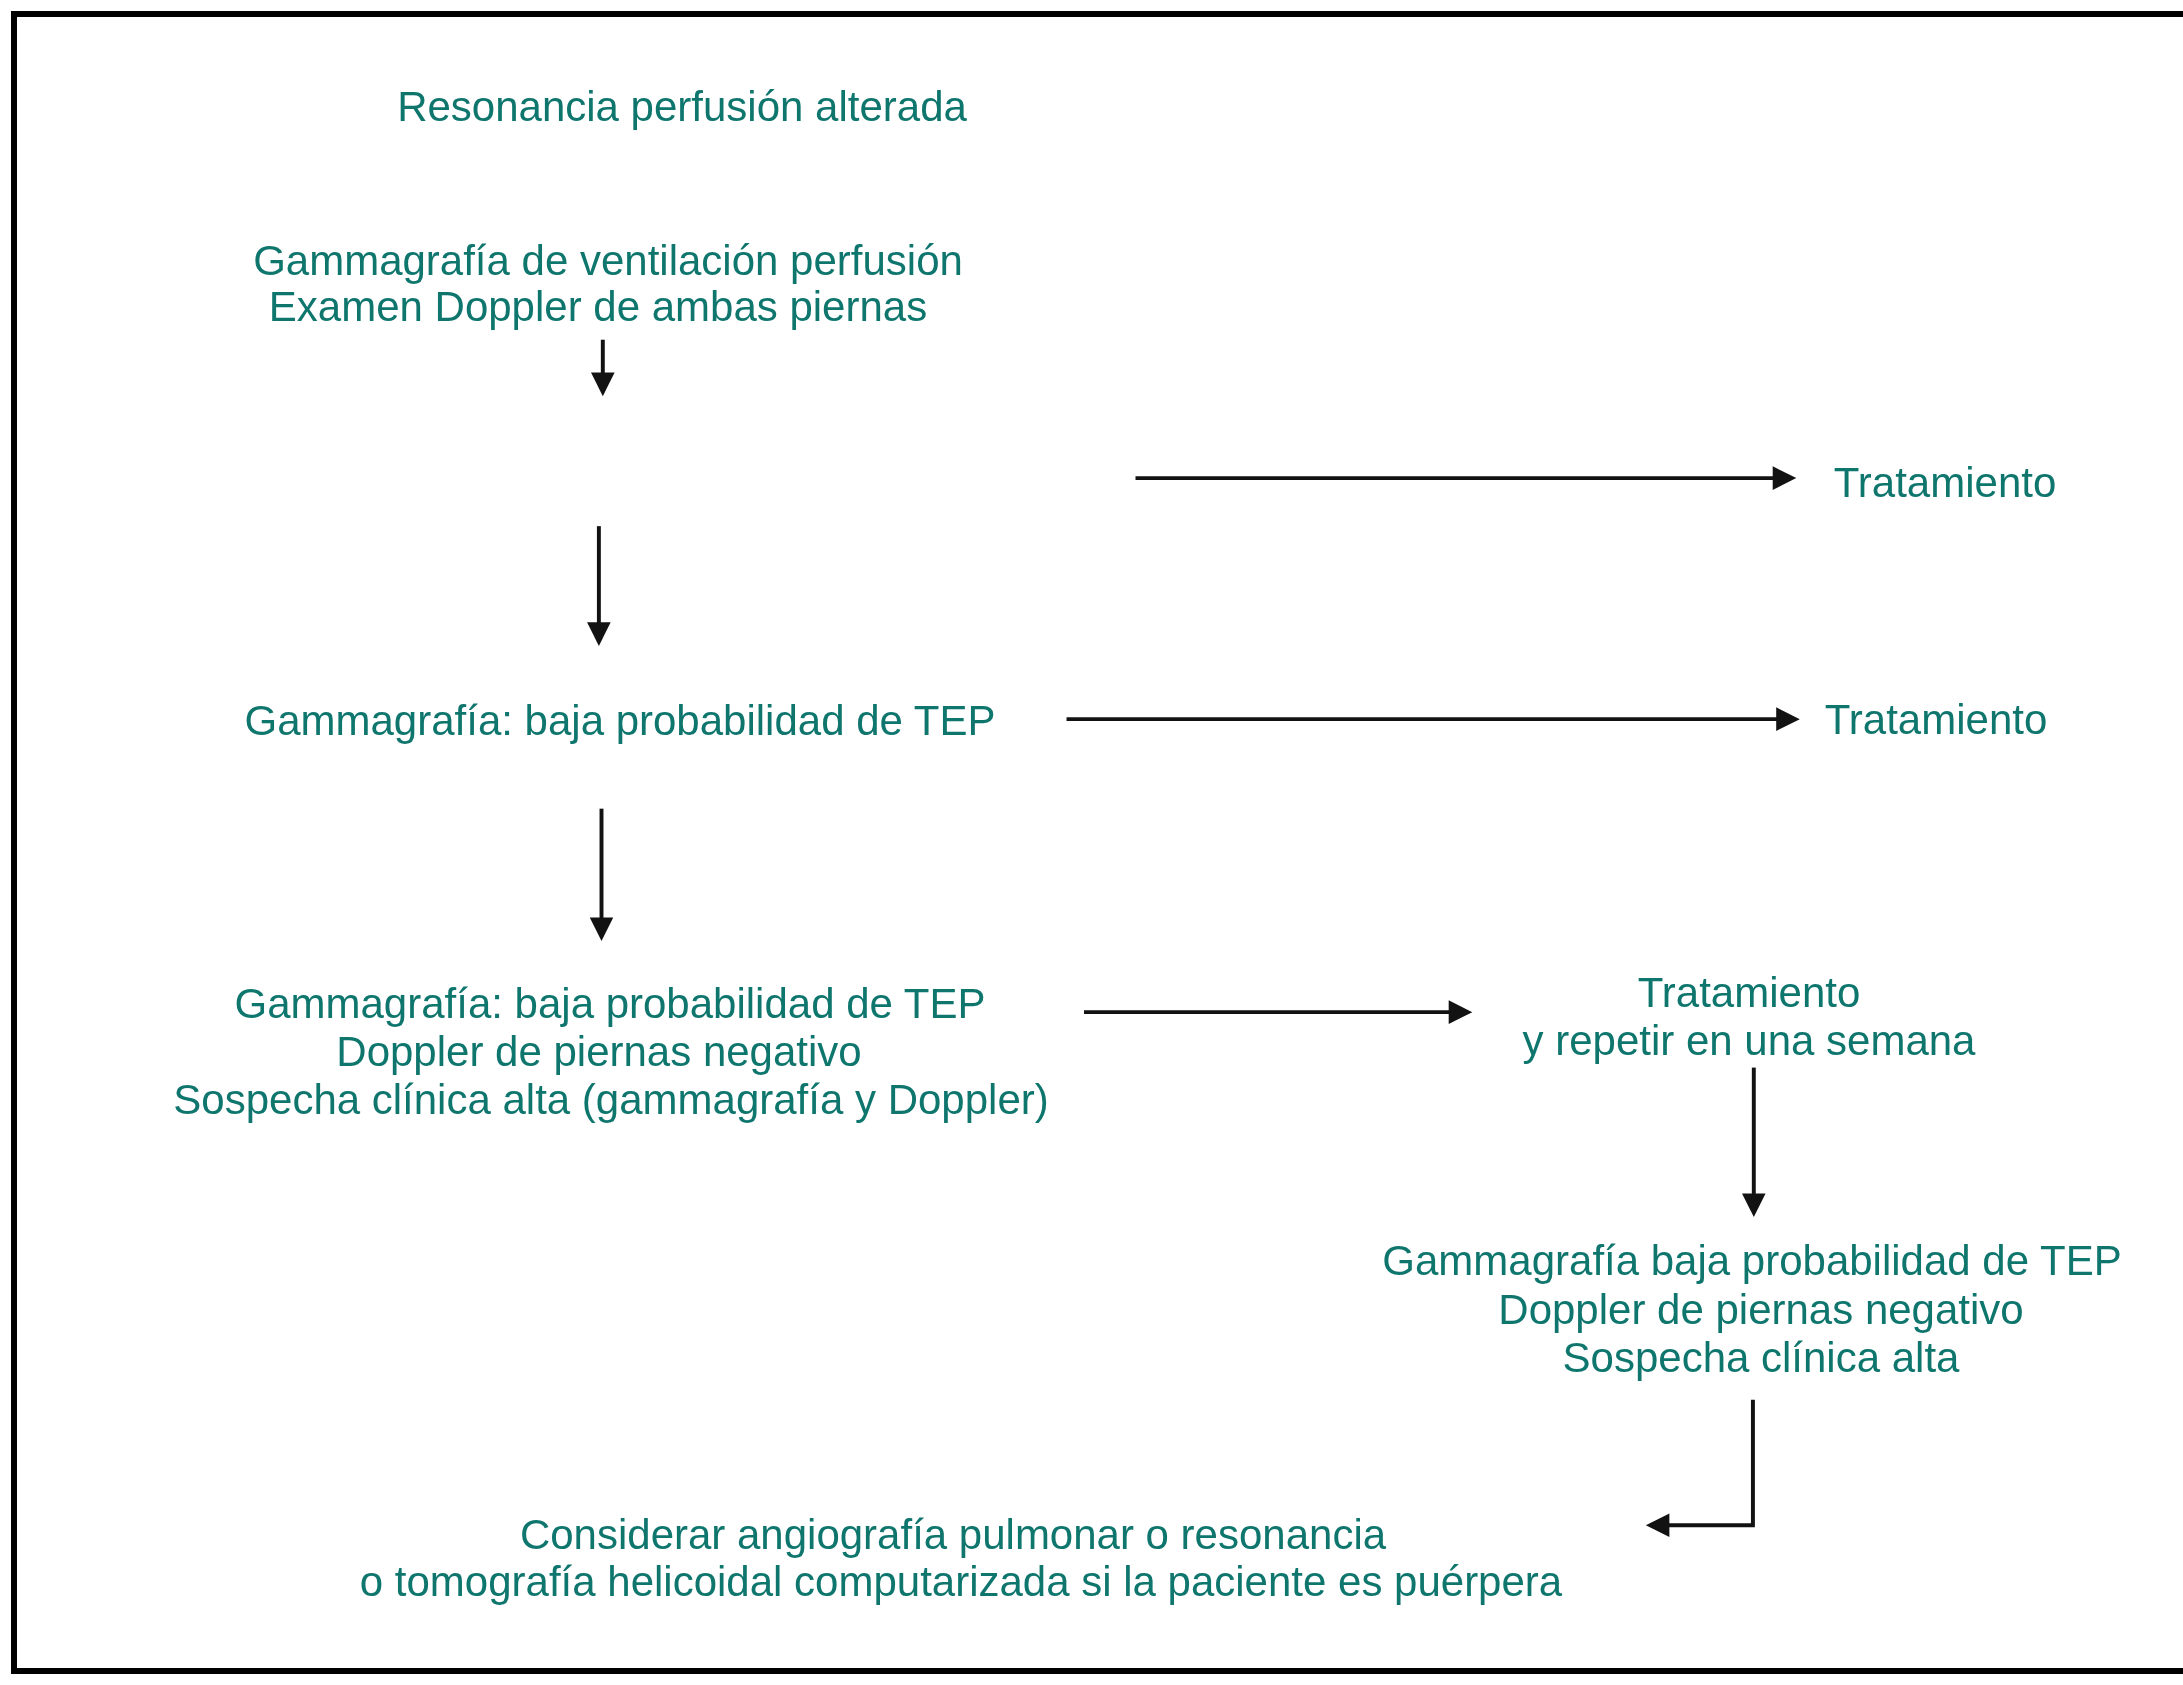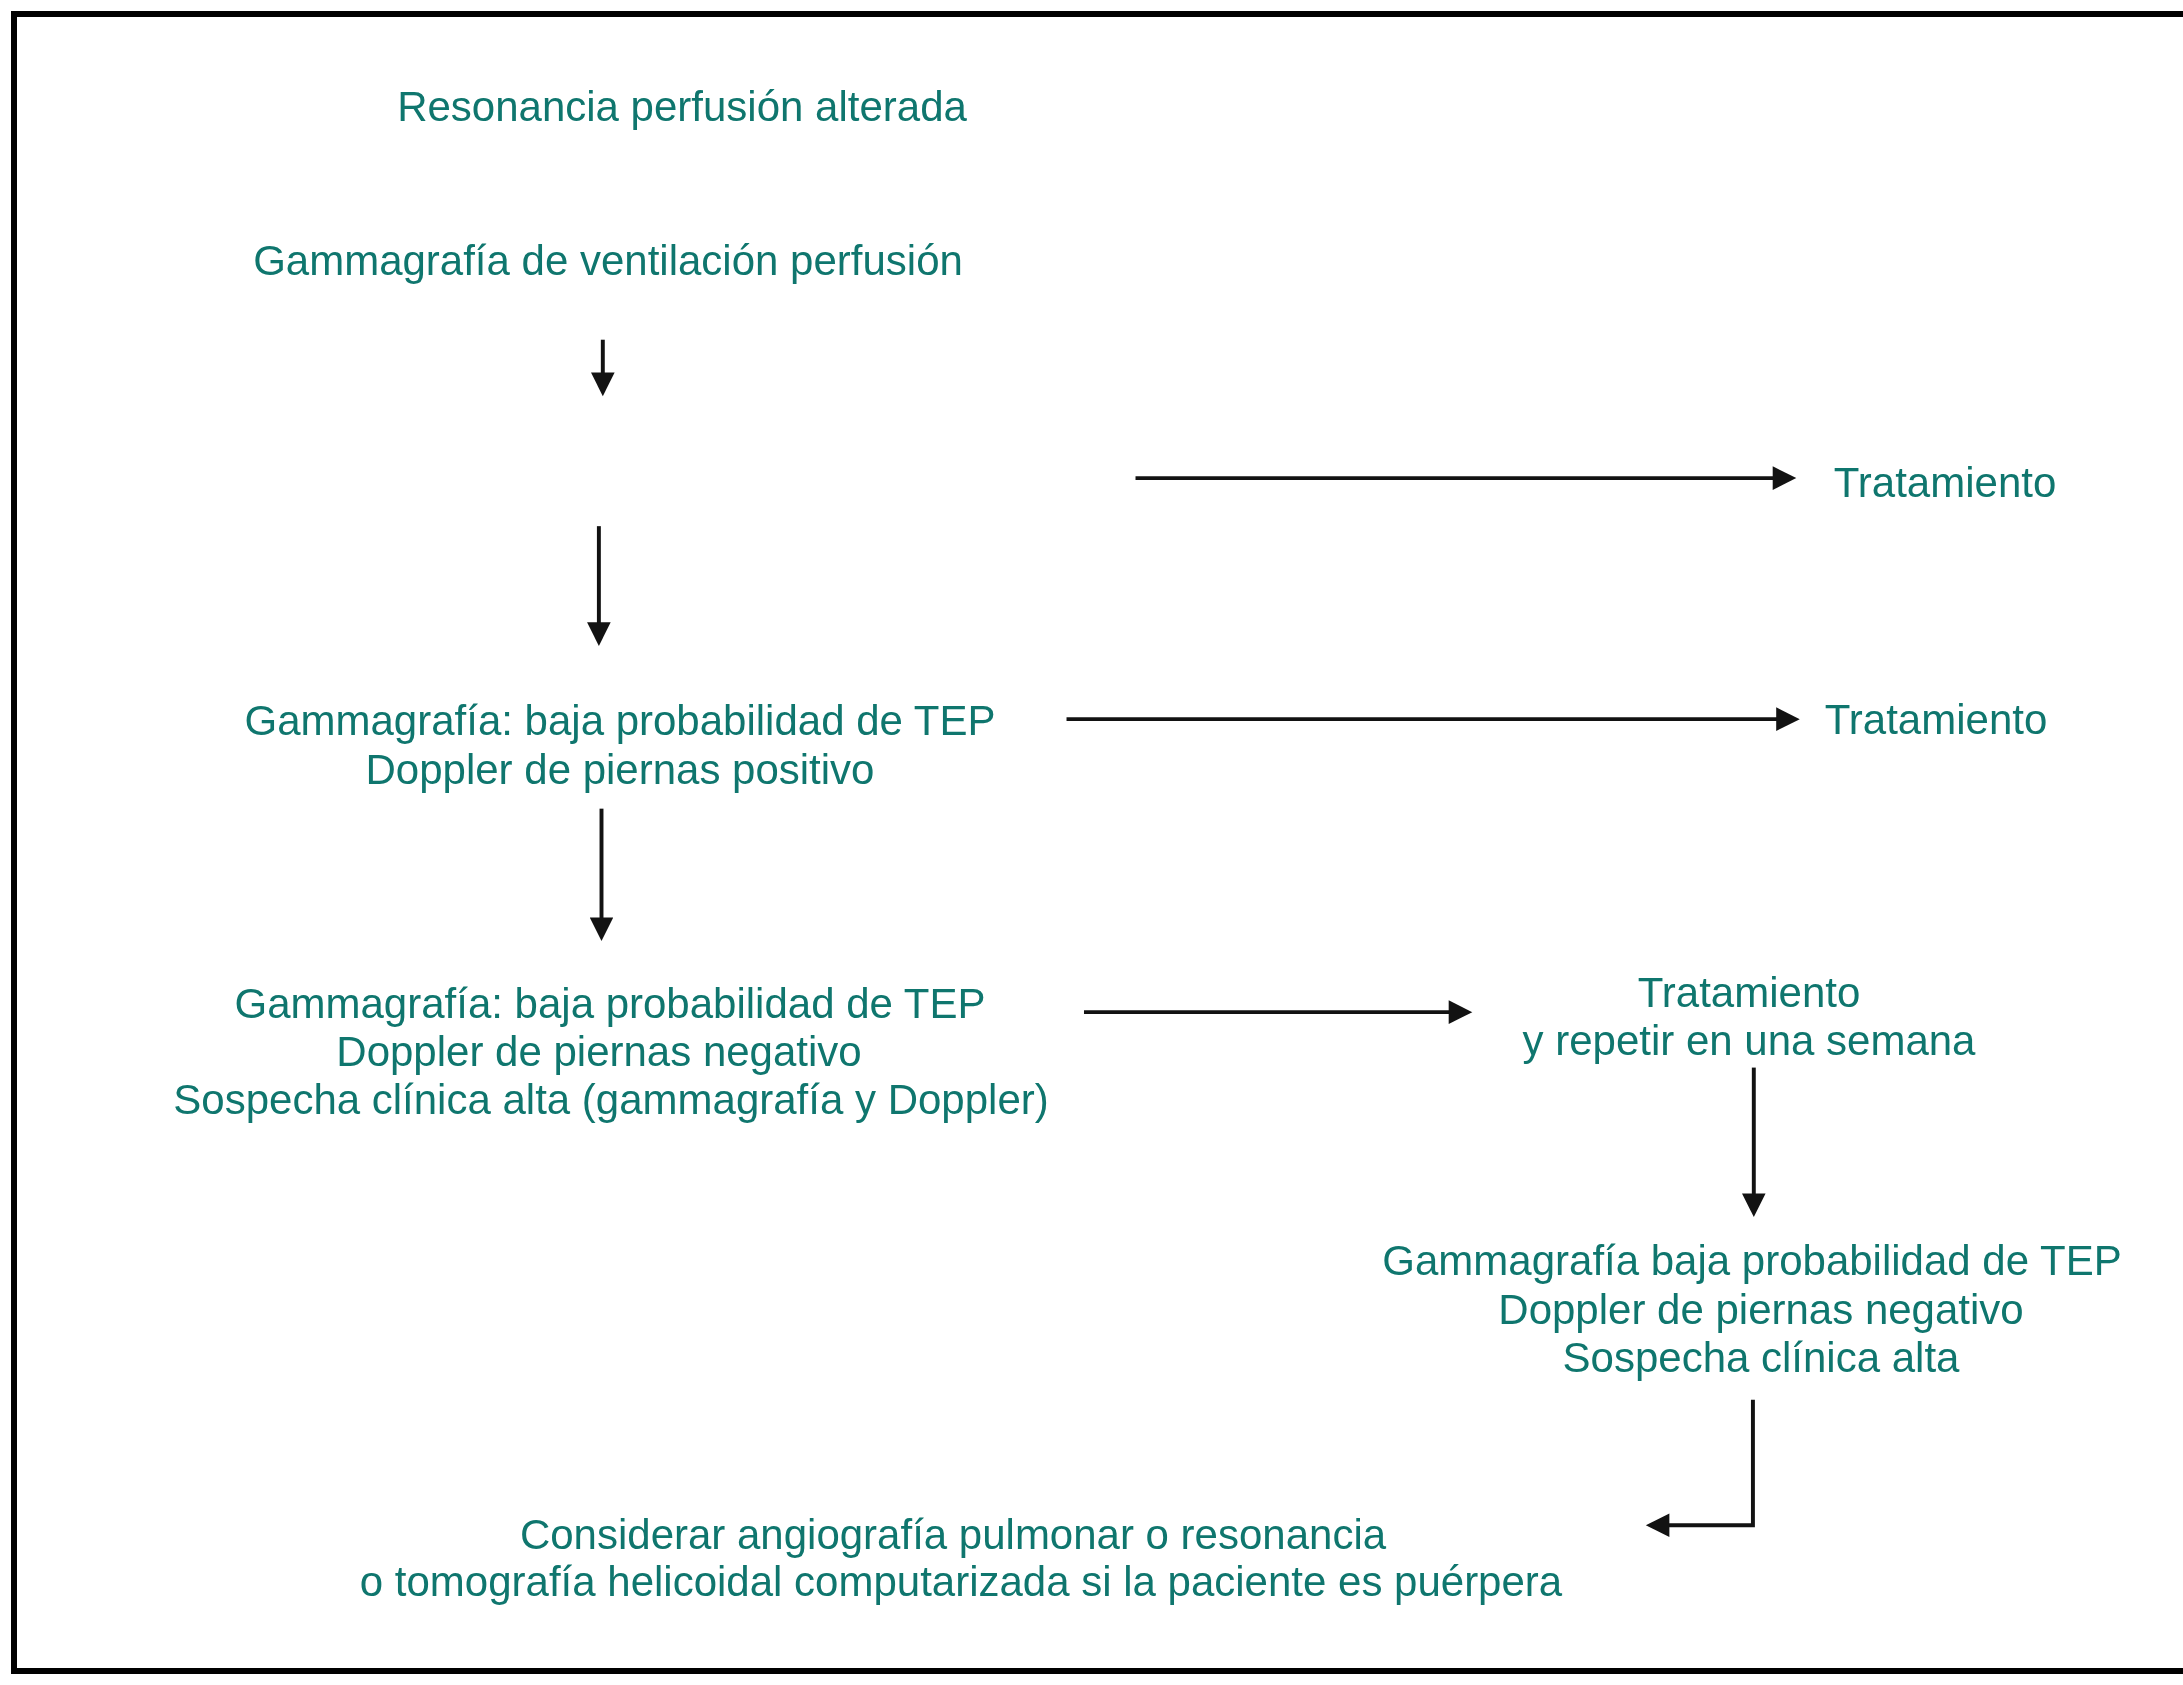--- a/index.html
+++ b/index.html
@@ -63,25 +63,25 @@
       <line x1="2442" y1="1647" x2="4070" y2="1647" marker-end="url(#ah)"></line>
       <line x1="2482" y1="2318" x2="3320" y2="2318" marker-end="url(#ah)"></line>
       <line x1="4016" y1="2445" x2="4016" y2="2736" marker-end="url(#ah)"></line>
       <polyline points="4014,3206 4014,3493 3820,3493" marker-end="url(#ah)"></polyline>
     </g>
   </svg>
 
   <div class="txt" style="left:682px; top:86px;">Resonancia perfusión alterada</div>
 
   <div class="txt" style="left:600px; top:240px;margin-left:8px;">Gammagrafía de ventilación perfusión</div>
+  <div class="txt" style="left:598px; top:286px;">Examen Doppler de ambas piernas</div>
 
   <div class="txt" style="left:1945px; top:462px;">Tratamiento</div>
 
   <div class="txt" style="left:620px; top:700px;">Gammagrafía: baja probabilidad de TEP</div>
-  <div class="txt" style="left:620px; top:749px;">Doppler de piernas positivo</div>
   <div class="txt" style="left:1936px; top:699px;">Tratamiento</div>
 
   <div class="txt" style="left:610px; top:983px;">Gammagrafía: baja probabilidad de TEP</div>
   <div class="txt" style="left:599px; top:1031px;">Doppler de piernas negativo</div>
   <div class="txt" style="left:611px; top:1079px;">Sospecha clínica alta (gammagrafía y Doppler)</div>
 
   <div class="txt" style="left:1749px; top:972px;">Tratamiento</div>
   <div class="txt" style="left:1749px; top:1020px;">y repetir en una semana</div>
 
   <div class="txt" style="left:1752px; top:1240px;">Gammagrafía baja probabilidad de TEP</div>

